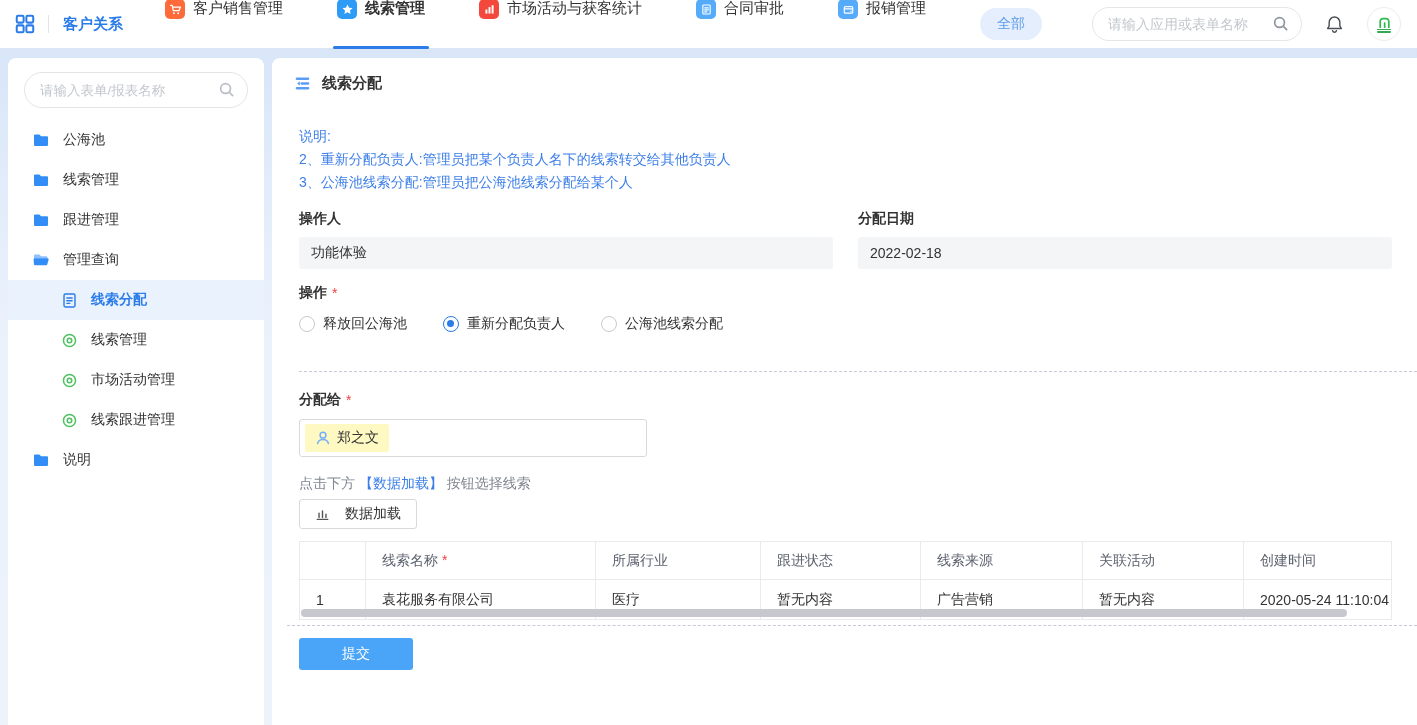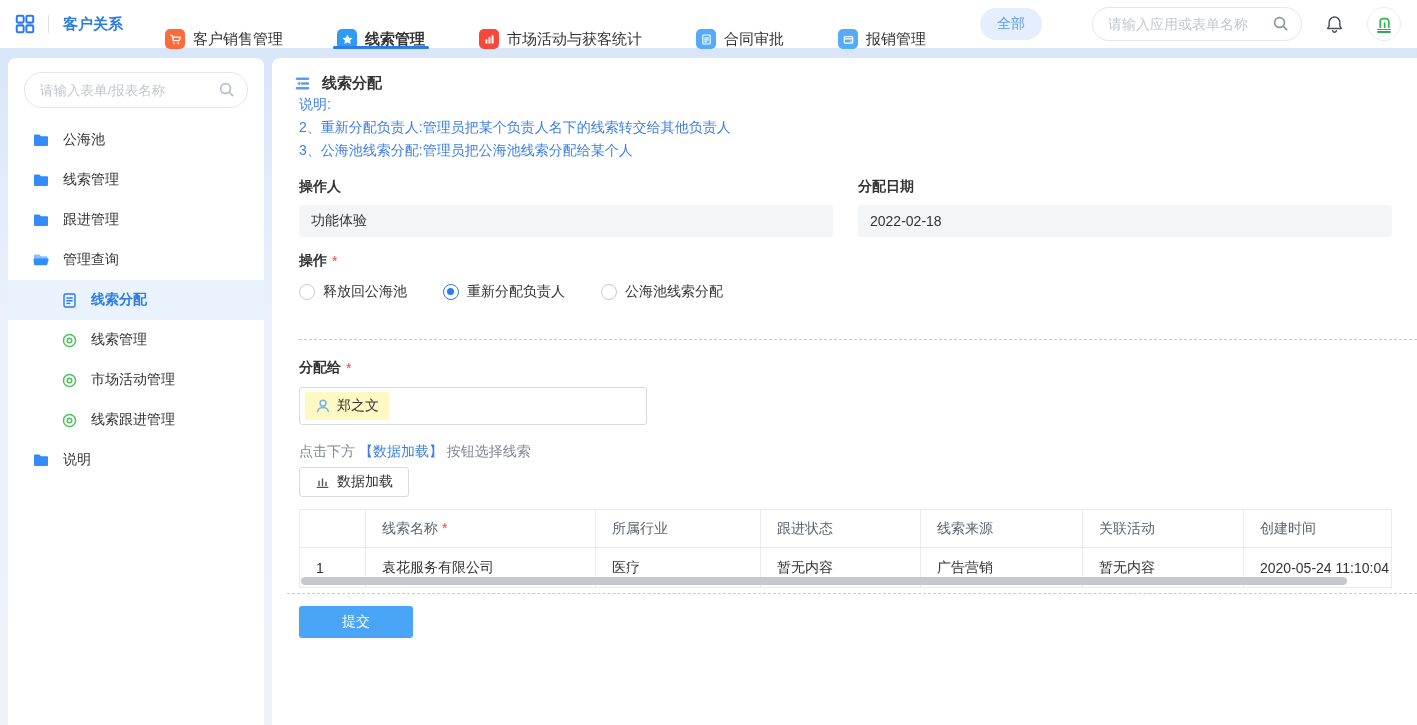--- a/index.html
+++ b/index.html
@@ -8,21 +8,21 @@
   }
   *{box-sizing:border-box;margin:0;padding:0;}
   html,body{width:1417px;height:725px;overflow:hidden;}
   body{font-family:"Liberation Sans","DejaVu Sans",sans-serif;font-size:14px;color:#333;background:#fff;}
 
   
   .topbar{height:48px;background:#fff;display:flex;align-items:center;padding:0 16px 0 14px;position:relative;}
   .apps-grid{width:22px;height:22px;flex:0 0 auto;cursor:pointer;}
   .tb-divider{width:1px;height:18px;background:#e3e3e3;margin:0 14px 0 12px;}
   .workspace{color:var(--accent);font-weight:700;font-size:15px;margin-right:42px;cursor:pointer;}
-  .app-tab{display:flex;align-items:flex-end;gap:8px;height:50px;margin-right:54px;cursor:pointer;position:relative;font-size:15px;color:#333;font-weight:500;white-space:nowrap;}
+  .app-tab{display:flex;align-items:flex-start;gap:8px;height:50px;margin-right:54px;cursor:pointer;position:relative;font-size:15px;color:#333;font-weight:500;white-space:nowrap;}
   .app-tab.active{font-weight:700;}
   .app-tab.active::after{content:"";position:absolute;left:-4px;right:-4px;bottom:0;height:3px;background:var(--accent);border-radius:2px;}
   .app-ic{width:20px;height:20px;border-radius:5px;display:flex;align-items:center;justify-content:center;flex:0 0 auto;}
   .ic-orange{background:#ff6a3a;} .ic-blue{background:#2e9bf7;} .ic-red{background:#f5483d;} .ic-lblue{background:#55aaf9;}
   .all-pill{background:#e4eefc;color:#5f9be9;border-radius:16px;padding:7px 17px;font-size:14px;cursor:pointer;margin-right:10px;white-space:nowrap;}
   .tb-spacer{flex:1;}
   .tb-search{position:relative;width:210px;margin-right:22px;}
   .tb-search input{width:210px;height:34px;border:1px solid #e5e6e8;border-radius:17px;padding:0 36px 0 15px;font-size:14px;color:#333;outline:none;font-family:inherit;}
   .tb-search input::placeholder{color:#c3c7cd;}
   .tb-search .mag{position:absolute;right:13px;top:8px;}
@@ -43,40 +43,40 @@
   .sb-item{height:40px;display:flex;align-items:center;gap:13px;padding-left:24px;cursor:pointer;font-size:14px;color:#333;}
   .sb-item.sub{padding-left:52px;}
   .sb-item.selected{background:#e9f2fd;color:var(--accent);font-weight:700;}
   .sb-item .sb-ic{width:18px;height:18px;flex:0 0 auto;display:flex;align-items:center;justify-content:center;}
 
   
   .main{flex:1;background:#fff;border-radius:8px 0 0 0;overflow:hidden;display:flex;flex-direction:column;}
   .main-header{display:flex;align-items:center;gap:10px;padding:16px 24px 0 21px;}
   .main-title{font-size:15px;font-weight:700;color:#333;}
   .main-body{padding:0 25px 0 27px;flex:1;overflow:hidden;}
-  .notes{color:var(--link);font-size:14px;line-height:23px;}
+  .notes{margin-top:32px;color:var(--link);font-size:14px;line-height:23px;}
   .field-row{display:flex;gap:25px;margin-top:15px;align-items:flex-end;}
   .field-col{flex:1;min-width:0;}
   .f-label{font-size:14px;font-weight:700;color:#333;height:20px;display:flex;align-items:center;gap:5px;}
   .req{color:var(--required);font-weight:400;}
   .ro-input{margin-top:8px;height:32px;background:#f4f5f7;border-radius:3px;display:flex;align-items:center;padding:0 12px;font-size:14px;color:#333;}
   .op-block{margin-top:14px;}
   .radio-row{display:flex;gap:36px;margin-top:12px;}
   .radio-opt{display:flex;align-items:center;gap:8px;cursor:pointer;font-size:14px;color:#333;}
   .rb{width:16px;height:16px;border-radius:50%;border:1.5px solid #c7cad1;background:#fff;position:relative;flex:0 0 auto;}
   .radio-opt.checked .rb{border-color:var(--accent);}
   .radio-opt.checked .rb::after{content:"";position:absolute;left:3px;top:3px;width:7px;height:7px;border-radius:50%;background:var(--accent);}
   .dashed{border-top:1px dashed #c6cbd6;margin-top:38px;margin-right:-25px;}
   .assign-block{margin-top:18px;}
   .assign-box{margin-top:9px;width:348px;height:38px;border:1px solid #d9d9d9;border-radius:3px;display:flex;align-items:center;padding:0 5px;cursor:text;}
   .member-tag{background:#fef9c3;border-radius:2px;height:28px;display:flex;align-items:center;gap:6px;padding:0 10px;font-size:14px;color:#333;}
   .list-block{margin-top:18px;}
   .hint{margin-top:9px;font-size:14px;color:#808692;}
   .hint .hl{color:var(--link);cursor:pointer;}
-  .load-btn{margin-top:6px;height:30px;padding:0 15px;border:1px solid #d9d9d9;border-radius:3px;background:#fff;display:inline-flex;align-items:center;gap:7px;font-size:14px;color:#333;cursor:pointer;font-family:inherit;}
+  .load-btn{margin-top:6px;height:30px;padding:0 15px;border:1px solid #d9d9d9;border-radius:3px;background:#fff;display:inline-flex;align-items:center;gap:15px;font-size:14px;color:#333;cursor:pointer;font-family:inherit;}
   .tbl-wrap{margin-top:12px;position:relative;}
   table.leads{border-collapse:collapse;table-layout:fixed;width:1092px;}
   table.leads th,table.leads td{border:1px solid #e8eaec;font-size:14px;font-weight:400;text-align:left;padding:0 16px;white-space:nowrap;overflow:hidden;}
   table.leads th{height:38px;color:#5c626e;}
   table.leads td{height:40px;color:#333;}
   td.idx,th.idx{text-align:center;padding:0;}
   td.empty{color:#c8ccd4;}
   .hscroll{position:absolute;left:2px;bottom:3px;height:8px;width:1046px;background:#c6c8cd;border-radius:4px;cursor:pointer;}
   .dashed2{border-top:1px dashed #c6cbd6;margin-top:5px;margin-left:-12px;margin-right:-25px;}
   .submit-btn{margin-top:12px;width:114px;height:32px;background:var(--submit);border:none;border-radius:3px;color:#fff;font-size:14px;cursor:pointer;font-family:inherit;}

